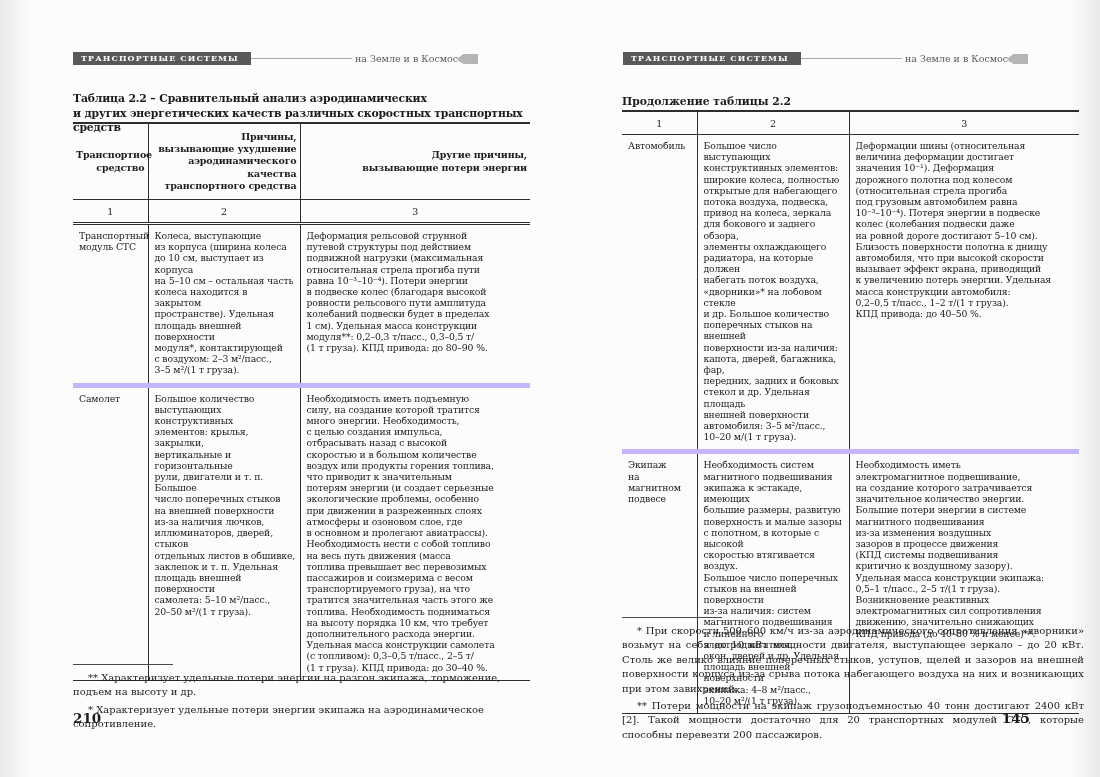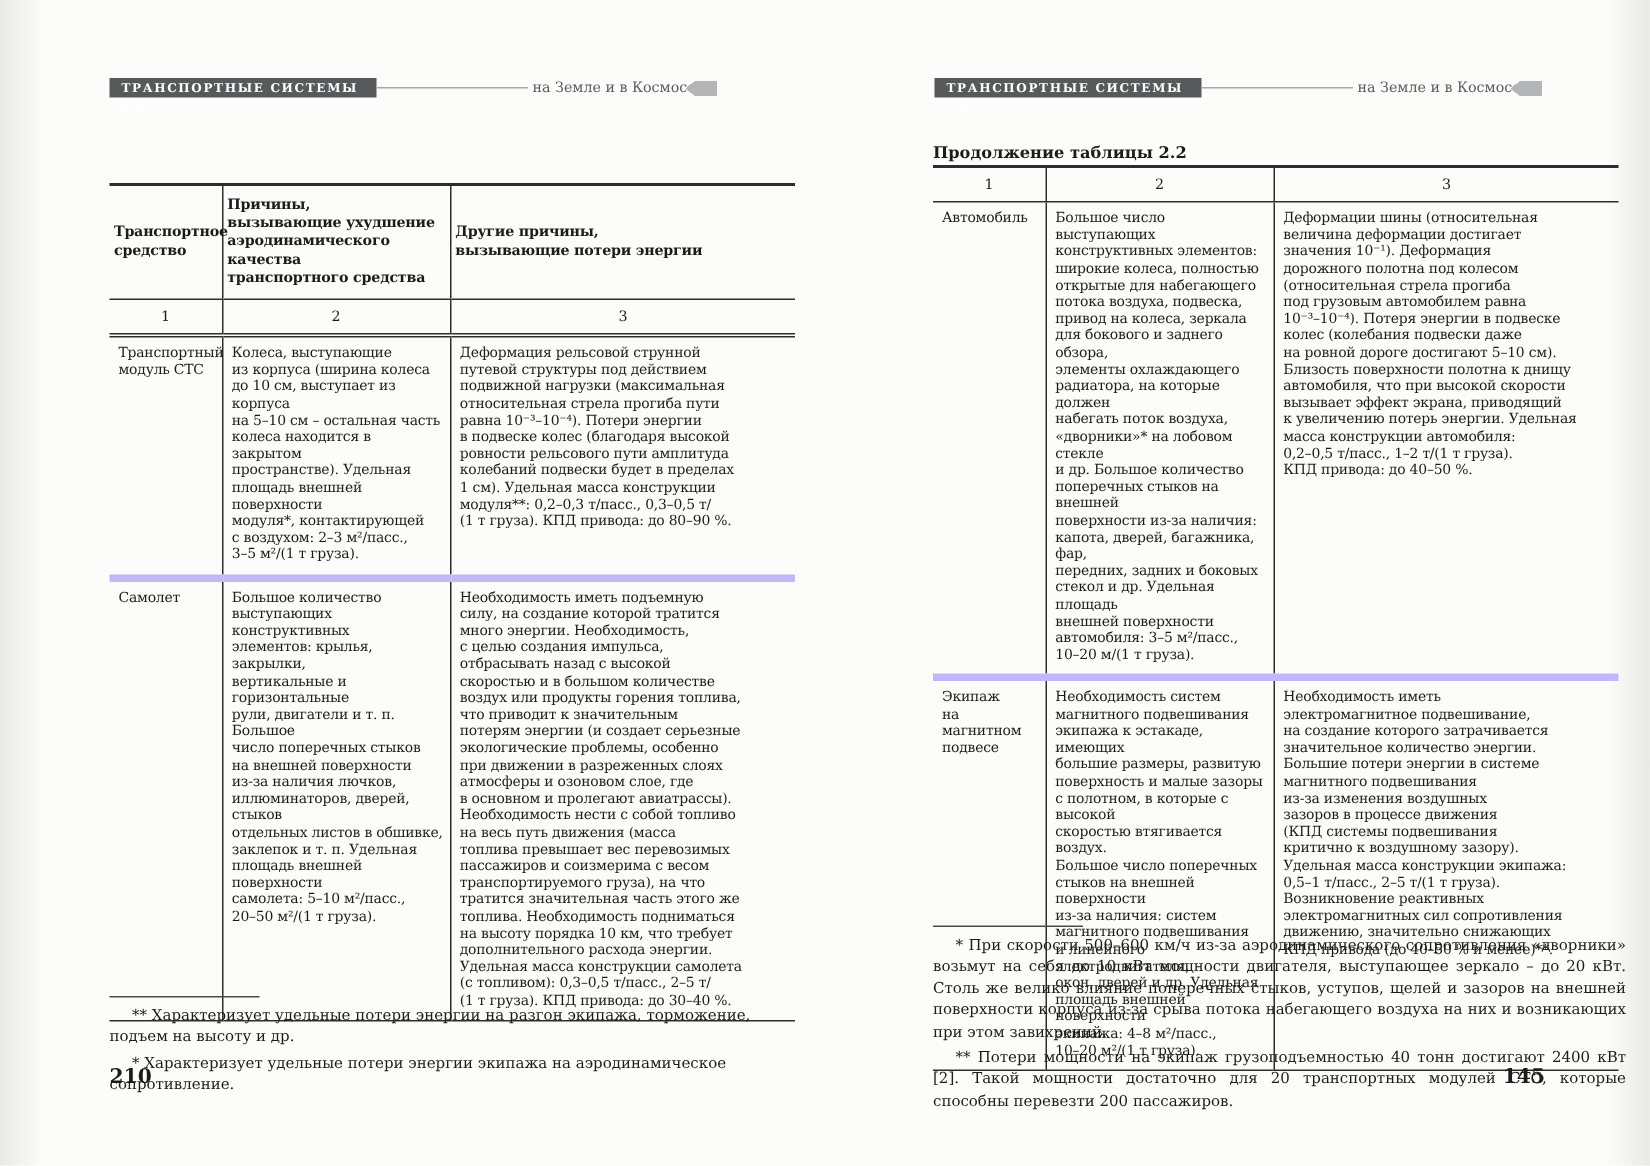--- a/index.html
+++ b/index.html
@@ -33,21 +33,21 @@
   .cmp-table{position:absolute;left:73px;border-collapse:collapse;table-layout:fixed;width:457px;
     border-top:2px solid #2d2d2d;border-bottom:1.2px solid #2d2d2d;}
   #page-left .cmp-table{top:122px;}
   #page-right .cmp-table{top:110px;left:72px;}
   .cmp-table col.c1{width:75px;}
   .cmp-table col.c2{width:152px;}
   .cmp-table col.c3{width:230px;}
   .cmp-table th,.cmp-table td{border-left:1px solid #2d2d2d;white-space:pre-line;
     letter-spacing:-0.15px;}
   .cmp-table th:first-child,.cmp-table td:first-child{border-left:none;}
-  .head-row th{font-size:9.5px;font-weight:bold;text-align:left;vertical-align:middle;
+  .head-row th{font-size:9.5px;font-weight:bold;text-align:right;vertical-align:middle;
     line-height:12.2px;padding:7px 3px;border-bottom:1px solid #2d2d2d;}
   .num-row th{font-size:9.5px;font-weight:normal;text-align:center;height:20px;
     vertical-align:middle;border-bottom:1px solid #2d2d2d;}
   .num-row.dbl th{border-bottom:3px double #2d2d2d;}
   .cmp-table td{font-size:9.3px;line-height:11.2px;vertical-align:top;
     padding:5px 4px 7px 6px;}
   .cmp-table tbody tr:not(:last-child) td{border-bottom:5px solid #c4b5fd;}
 
   
   .fn-rule{position:absolute;height:1px;background:#4a4a4a;width:100px;}
@@ -67,20 +67,22 @@
 
 <div class="page" id="page-left">
   <div class="run-head">
     <div class="series-label">СТРУННЫЕ</div>
     <div class="series-box">ТРАНСПОРТНЫЕ СИСТЕМЫ  &gt;&gt;</div>
     <div class="head-rule"></div>
     <div class="tagline">на Земле и в Космосе</div>
     <div class="head-arrow"></div>
   </div>
 
+  <div class="table-title">Таблица 2.2 – Сравнительный анализ аэродинамических
+и других энергетических качеств различных скоростных транспортных средств</div>
 
   <table class="cmp-table">
     <colgroup>
         <col class="c1">
         <col class="c2">
         <col class="c3">
       </colgroup>
     <thead>
       <tr class="head-row">
         <th>Транспортное

